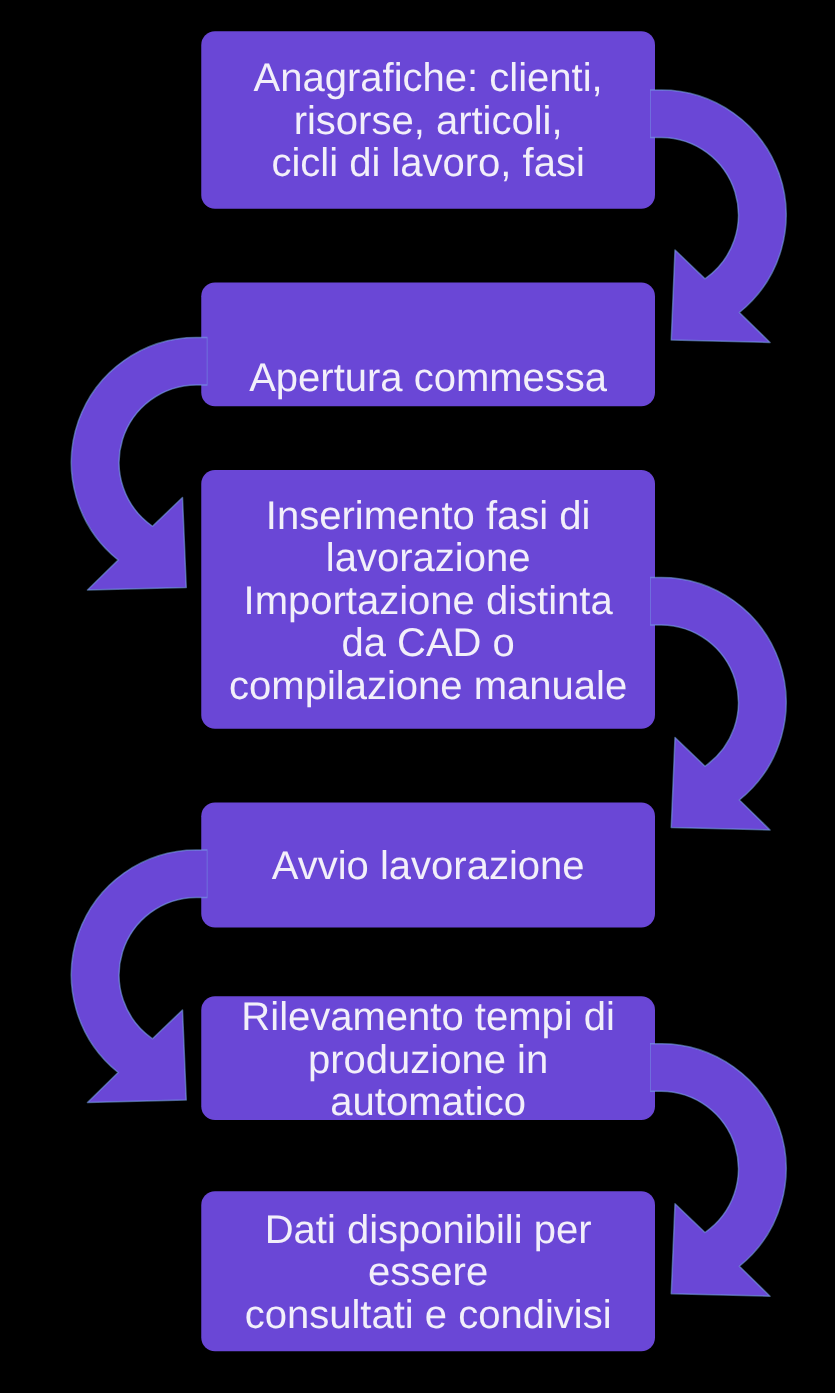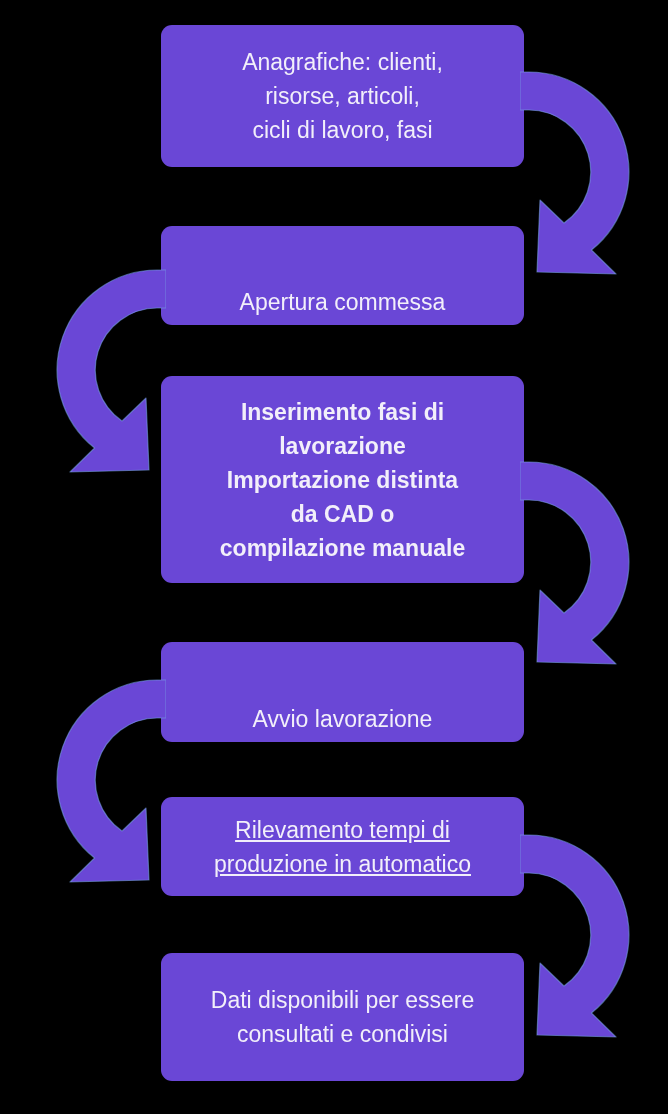--- a/index.html
+++ b/index.html
@@ -22,34 +22,34 @@
     overflow: hidden;
   }
   .step-box {
     position: absolute;
     left: 161px;
     width: 363px;
     box-sizing: border-box;
     background: var(--box-fill);
     border-radius: 11px;
     color: var(--box-text);
-    font-size: 23px;
+    font-size: 32px;
     line-height: 34px;
     text-align: center;
     white-space: pre-line;
     display: flex;
     align-items: center;
     justify-content: center;
     padding: 6px 8px;
   }
   .box-1 { top: 25px;  height: 142px; }
   .box-2 { top: 226px; height: 99px; align-items: flex-end; }
-  .box-3 { top: 376px; height: 207px; font-weight: bold; }
-  .box-4 { top: 642px; height: 100px; align-items: flex-end; }
-  .box-5 { top: 797px; height: 99px; text-decoration: underline; }
+  .box-3 { top: 376px; height: 207px; }
+  .box-4 { top: 642px; height: 100px; }
+  .box-5 { top: 797px; height: 99px; }
   .box-6 { top: 953px; height: 128px; }
 
   .connector {
     position: absolute;
     width: 116px;
     height: 218px;
   }
   .connector svg { display: block; width: 100%; height: 100%; }
   .connector path {
     fill: var(--arrow-fill);

